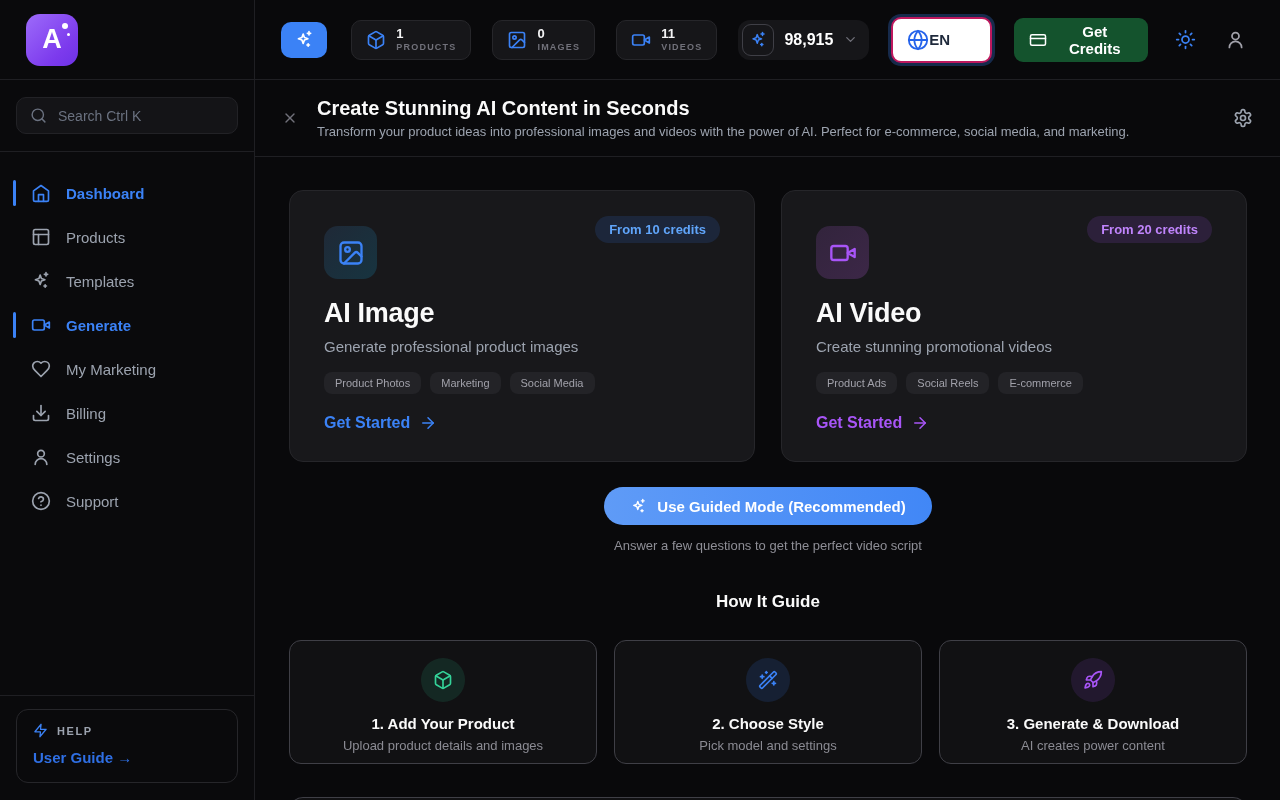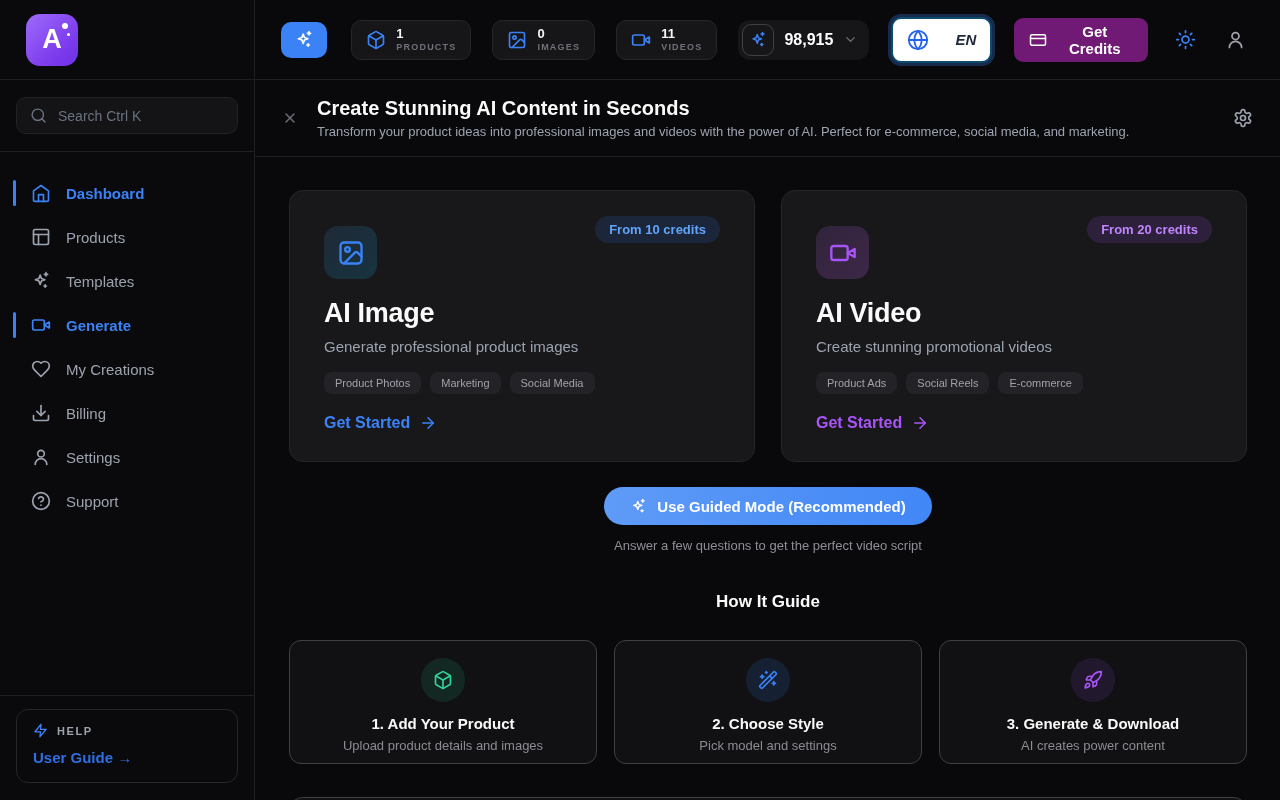--- a/index.html
+++ b/index.html
@@ -51,27 +51,27 @@
   .stat-txt { display:flex; flex-direction:column; justify-content:center; }
   .stat-val { font-size:13px; font-weight:700; color:#f4f4f5; line-height:1.15; }
   .stat-lbl { font-size:9px; letter-spacing:1.2px; color:#71717a; font-weight:600; }
   .tb-right { margin-left:auto; display:flex; align-items:center; }
   .credits-pill { display:flex; align-items:center; gap:10px; background:#161619; border-radius:12px;
     height:40px; padding:0 11px 0 4px; margin-right:22px; cursor:pointer; }
   .credits-badge { width:32px; height:32px; border:1px solid #3f3f46; border-radius:9px;
     display:flex; align-items:center; justify-content:center; color:#3b82f6; }
   .credits-value { font-size:16px; font-weight:700; color:#fff; }
   .chev { color:#71717a; display:flex; }
-  .lang-btn { display:flex; align-items:center; justify-content:space-between; width:104px; height:46px;
-    background:#ffffff; border:2px solid #0c4a6e; box-shadow:0 0 0 3px rgba(59,130,246,.28);
-    border-radius:10px; padding:0 14px; margin-right:22px; cursor:pointer;font-style:italic; }
+  .lang-btn { display:flex; align-items:center; width:104px; height:46px;
+    background:#ffffff; border:2px solid #be185d; box-shadow:0 0 0 3px rgba(59,130,246,.28);
+    border-radius:10px; padding:0 14px; margin-right:22px; cursor:pointer; }
   .lang-btn .globe { color:#2563eb; display:flex; }
   .lang-code { font-size:15px; font-weight:700; color:#1e293b; }
   .get-credits-btn { display:flex; align-items:center; gap:9px; height:44px; padding:0 15px;
-    background:#701a75; border:none; border-radius:9px; color:#fff; font-size:15px; font-weight:600;
+    background:#14532d; border:none; border-radius:9px; color:#fff; font-size:15px; font-weight:600;
     font-family:inherit; cursor:pointer; margin-right:27px; }
   .theme-btn { background:none; border:none; color:#3b82f6; cursor:pointer; display:flex; margin-right:29px; }
   .user-btn { background:none; border:none; color:#a1a1aa; cursor:pointer; display:flex; margin-right:8px; }
 
   .page-head { height:77px; border-bottom:1px solid #1f1f23; display:flex; align-items:center;
     padding:0 27px; gap:19px; flex-shrink:0; }
   .close-btn { background:none; border:none; color:#71717a; cursor:pointer; display:flex; }
   .ph-title { font-size:20px; font-weight:700; color:#fafafa; }
   .ph-sub { font-size:13px; color:#9ca3af; margin-top:4px; }
   .gear-btn { margin-left:auto; background:none; border:none; color:#9ca3af; cursor:pointer; display:flex; }
@@ -186,21 +186,21 @@
             </svg>
         </span>
         <span>Generate</span>
       </div>
       <div class="nav-item">
         <span>
           <svg width="20" height="20" viewBox="0 0 24 24" fill="none" stroke="currentColor" stroke-width="2" stroke-linecap="round" stroke-linejoin="round">
               <path d="M19 14c1.49-1.46 3-3.21 3-5.5A5.5 5.5 0 0 0 16.5 3c-1.76 0-3 .5-4.5 2-1.5-1.5-2.74-2-4.5-2A5.5 5.5 0 0 0 2 8.5c0 2.3 1.5 4.05 3 5.5l7 7Z"></path>
             </svg>
         </span>
-        <span>My Creations</span>
+        <span>My Marketing</span>
       </div>
       <div class="nav-item">
         <span>
           <svg width="20" height="20" viewBox="0 0 24 24" fill="none" stroke="currentColor" stroke-width="2" stroke-linecap="round" stroke-linejoin="round">
               <path d="M21 15v4a2 2 0 0 1-2 2H5a2 2 0 0 1-2-2v-4"></path>
               <path d="m7 10 5 5 5-5"></path>
               <path d="M12 15V3"></path>
             </svg>
         </span>
         <span>Billing</span>

